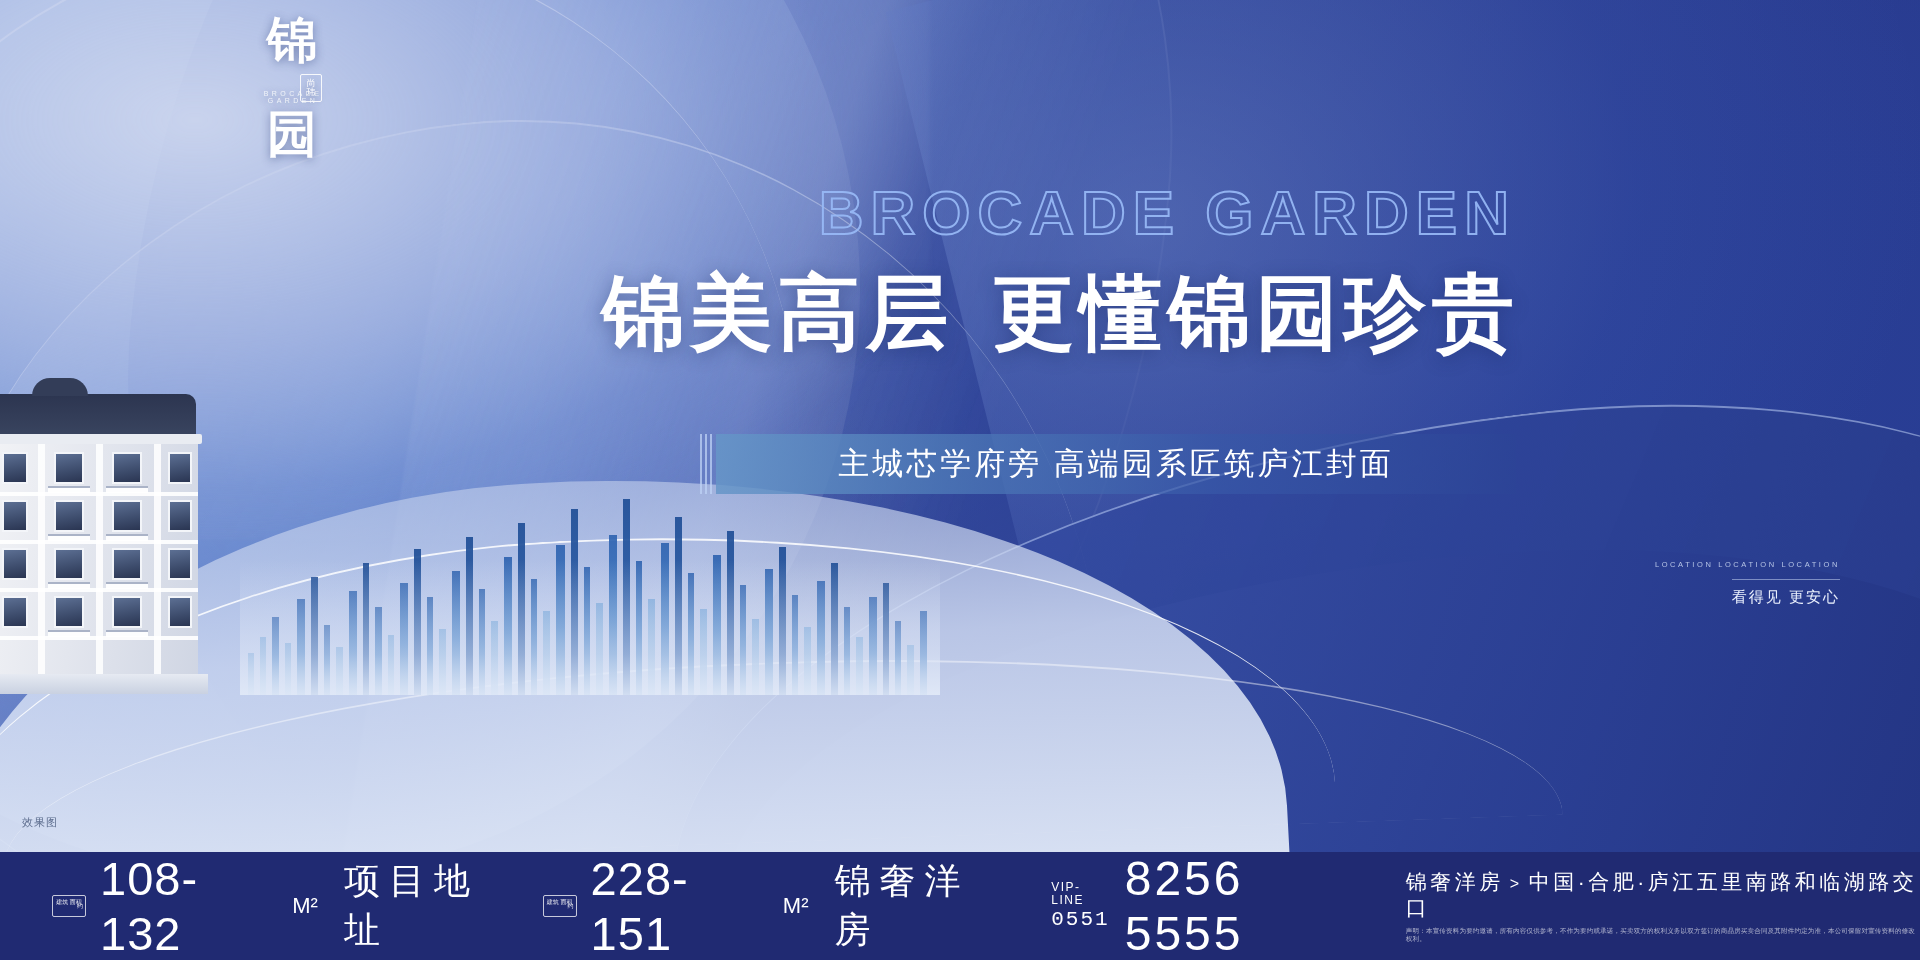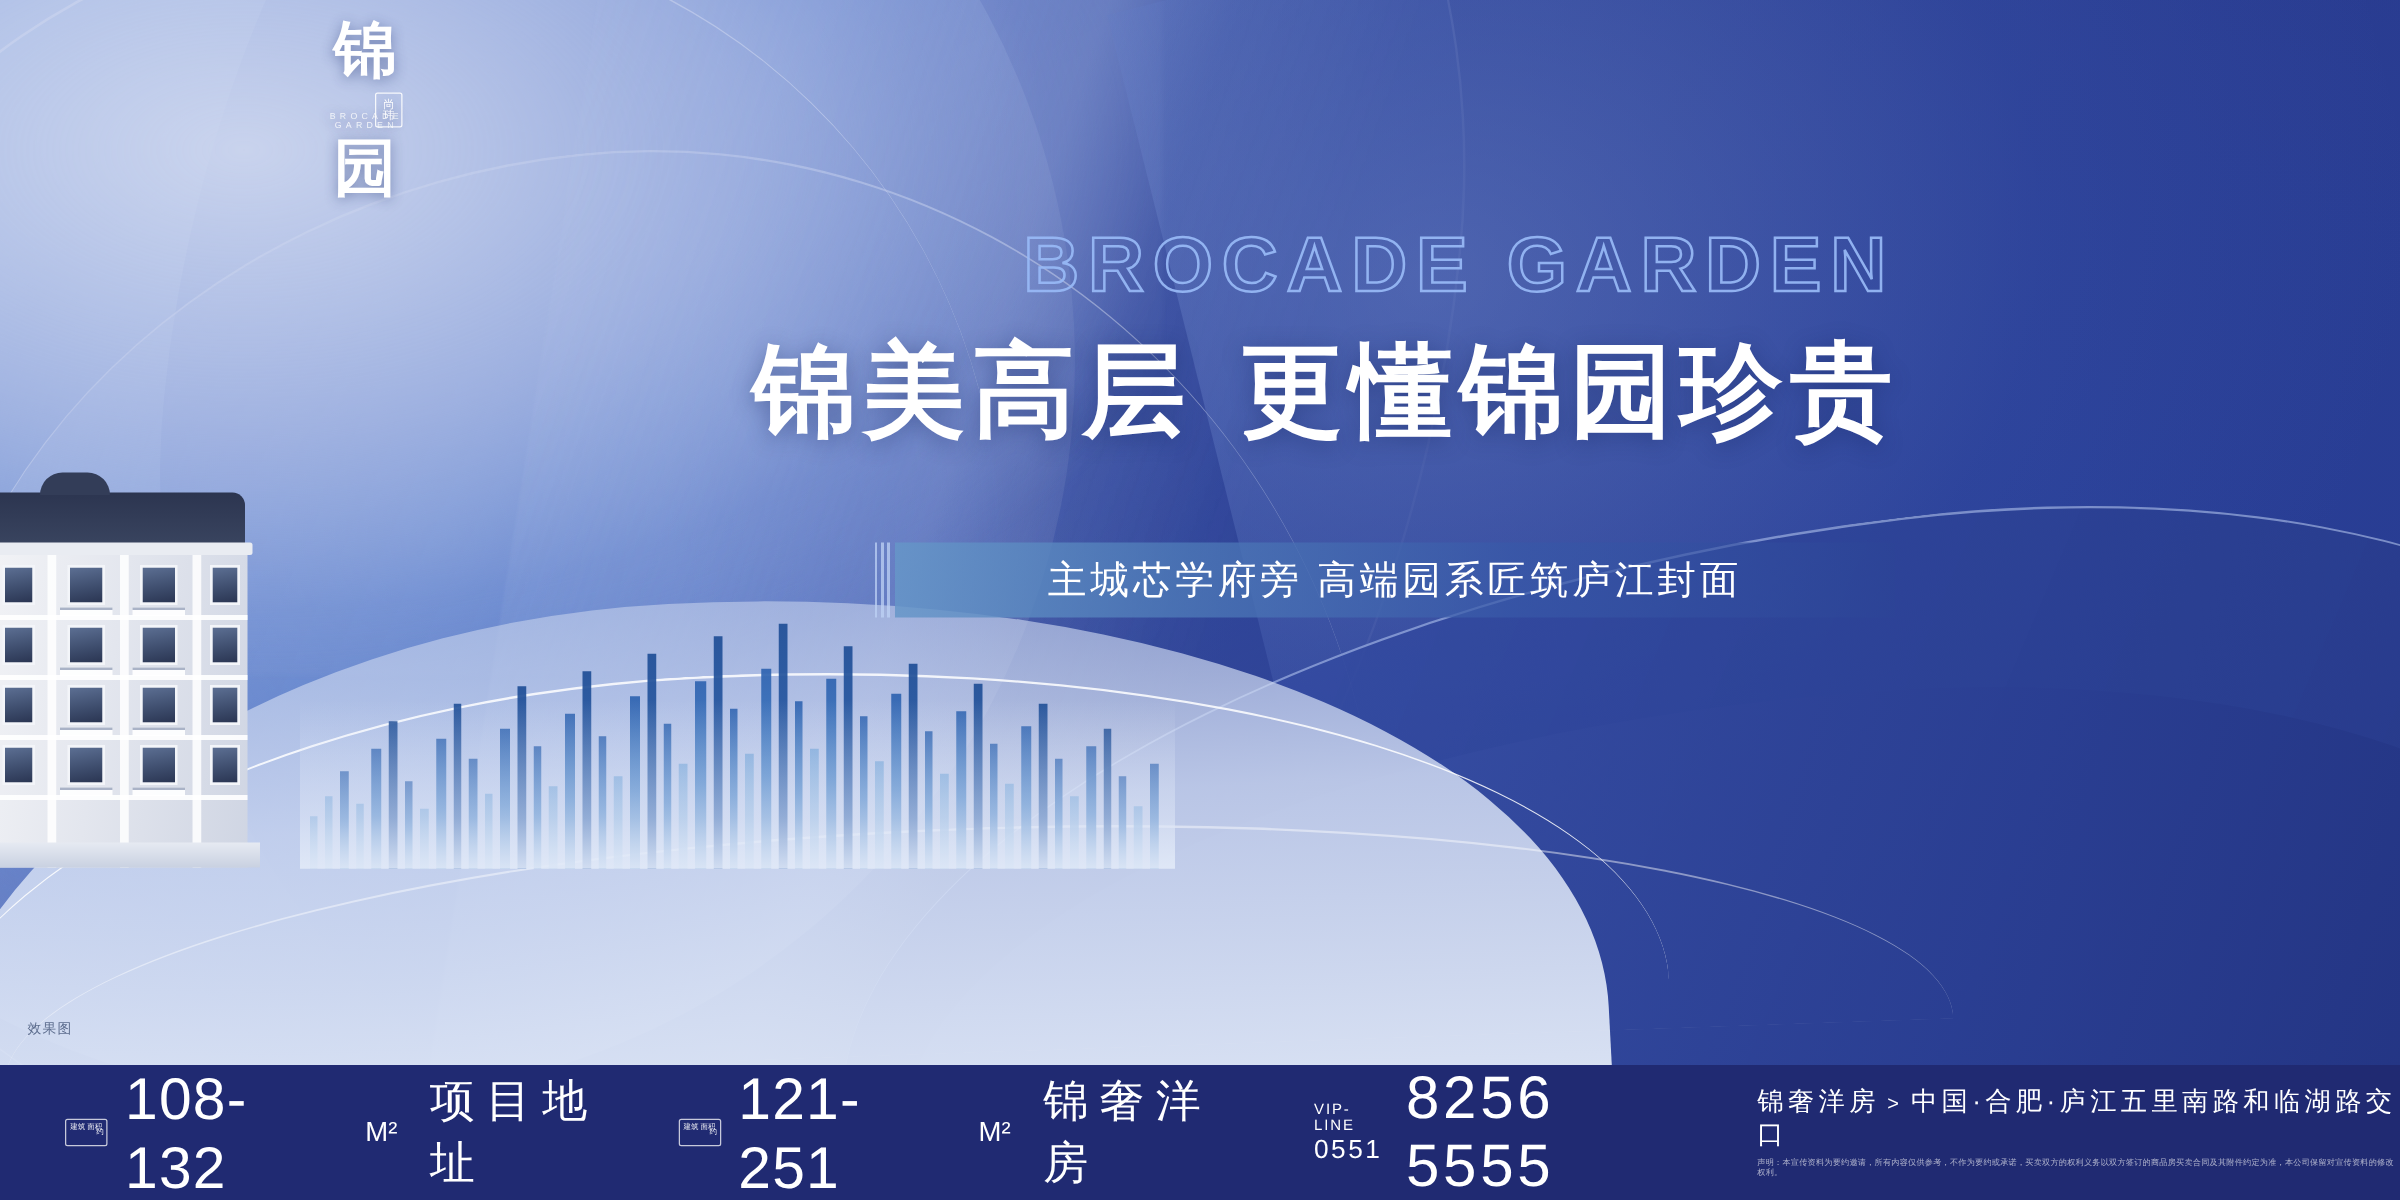--- a/index.html
+++ b/index.html
@@ -233,21 +233,21 @@
     font-size:47px;font-weight:400;letter-spacing:1px;
     font-family:"Liberation Sans","DejaVu Sans",sans-serif;
   }
   .area-unit{font-size:22px;letter-spacing:0;margin-left:20px;}
   .area-name{
     font-size:36px;letter-spacing:9px;margin-left:26px;margin-right:26px;
     font-family:"Liberation Sans","DejaVu Sans",sans-serif;
   }
   .vip{margin-left:18px;margin-right:14px;line-height:1.1;}
   .vip-label{font-size:12px;letter-spacing:1.5px;}
-  .vip-code{font-size:21px;letter-spacing:2px;}
+  .vip-code{font-size:21px;letter-spacing:2px;font-family:Liberation Mono, monospace;}
   .tel{
     font-size:48px;letter-spacing:3px;margin-right:34px;
     font-family:"Liberation Sans","DejaVu Sans",sans-serif;
   }
   .tel .sp{display:inline-block;width:20px;}
   .addr-block{line-height:1.25;}
   .addr-line{font-size:21px;letter-spacing:3.5px;}
   .addr-arrow{margin:0 6px;font-size:16px;}
   .disclaimer{font-size:6.5px;letter-spacing:.2px;color:rgba(255,255,255,.62);margin-top:6px;max-width:760px;}
   .footer-left{display:flex;align-items:center;padding-left:52px;}
@@ -382,41 +382,45 @@
   <div class="headline-wrap">
     <div class="brocade">BROCADE GARDEN</div>
     <div class="headline"><span>锦美高层</span><span class="gap"></span><span>更懂锦园珍贵</span></div>
   </div>
 
   <div class="subbar-ticks"></div>
   <div class="subbar">
     <span class="subbar-text">主城芯学府旁 高端园系匠筑庐江封面</span>
   </div>
 
+  <div class="tagline">
+    <div class="tagline-en">LOCATION LOCATION LOCATION</div>
+    <div class="tagline-cn">看得见 更安心</div>
+  </div>
 
   <div class="rendering-note">效果图</div>
 
   <div class="footer">
     <div class="footer-left">
 
       <div class="tagbox">
         <span>建筑</span>
         <span>面积</span>
         <span class="约">约</span>
       </div>
       <span class="area-num">108-132</span>
       <span class="area-unit">M²</span>
       <span class="area-name">项目地址</span>
 
       <div class="tagbox">
         <span>建筑</span>
         <span>面积</span>
         <span class="约">约</span>
       </div>
-      <span class="area-num">121-251</span>
+      <span class="area-num">228-151</span>
       <span class="area-unit">M²</span>
       <span class="area-name">锦奢洋房</span>
 
       <div class="vip">
         <div class="vip-label">VIP-LINE</div>
         <div class="vip-code">0551</div>
       </div>
       <span class="tel"><span>8256</span><span class="sp"></span><span>5555</span></span>
 
       <div class="addr-block">

